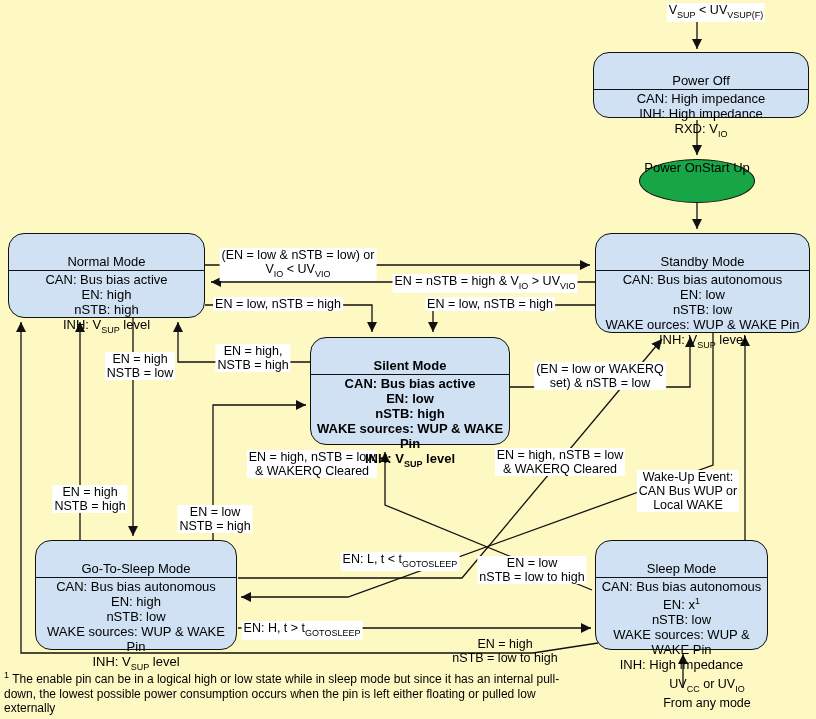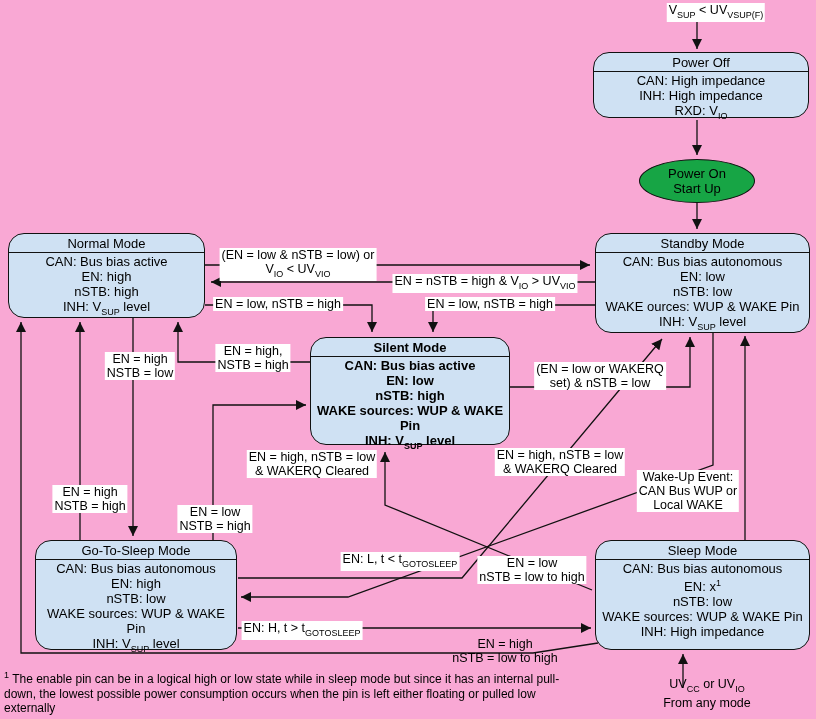--- a/index.html
+++ b/index.html
@@ -1,27 +1,27 @@
 <!DOCTYPE html>
 <html style="--fill: #cfe1f3; --border: #111111; --start: #17a545;"><head>
 <meta charset="utf-8">
 <style>
   html,body{margin:0;padding:0;background:#fff;}
-  #canvas{position:relative;width:816px;height:719px;background:#f9a8d4;
+  #canvas{position:relative;width:816px;height:719px;background:#fef9c3;
           font-family:"Liberation Sans", sans-serif;color:#000;overflow:hidden;}
   #wires{position:absolute;left:0;top:0;}
   .node{position:absolute;box-sizing:border-box;background:var(--fill);
         border:1.6px solid var(--border);border-radius:16px;text-align:center;
         font-size:13px;line-height:15px;}
-  .node .title{line-height:17px;padding-top:1px;border-bottom:1.4px solid var(--border);}
+  .node .title{line-height:17px;padding-top:19px;border-bottom:1.4px solid var(--border);}
   .node .rows{padding-top:1px;}
   .node .rows div{line-height:15px;}
   .startnode{position:absolute;box-sizing:border-box;background:var(--start);
         border:1.6px solid var(--border);border-radius:50%;text-align:center;
-        font-size:13px;line-height:15px;display:flex;flex-direction:column;
+        font-size:13px;line-height:15px;display:flex;flex-direction:row;
         justify-content:center;}
   .lbl{position:absolute;transform:translateX(-50%);background:#fff;
        font-size:12.5px;line-height:14px;text-align:center;white-space:nowrap;
        padding:0 2px;}
   .lbl.nobg{background:transparent;}
   .footnote{position:absolute;left:4px;top:668px;font-size:12px;line-height:14.5px;
             white-space:nowrap;}
   sub{font-size:9px;} sup{font-size:9px;vertical-align:super;}
 </style>
 </head>
@@ -176,21 +176,21 @@
     <div class="title">Go-To-Sleep Mode</div>
     <div class="rows">
         <div>CAN: Bus bias autonomous</div>
         <div>EN: high</div>
         <div>nSTB: low</div>
         <div>WAKE sources: WUP &amp; WAKE Pin</div>
         <div>INH: V<sub>SUP</sub> level</div>
       </div>
   </div>
 
-  <div class="node" style="left:595px;top:540px;width:215px;height:110px;">
+  <div class="node" style="left:595px;top:540px;width:173px;height:110px;">
     <div class="title">Sleep Mode</div>
     <div class="rows">
         <div>CAN: Bus bias autonomous</div>
         <div>EN: x<sup>1</sup></div>
         <div>nSTB: low</div>
         <div>WAKE sources: WUP &amp; WAKE Pin</div>
         <div>INH: High impedance</div>
       </div>
   </div>
 

